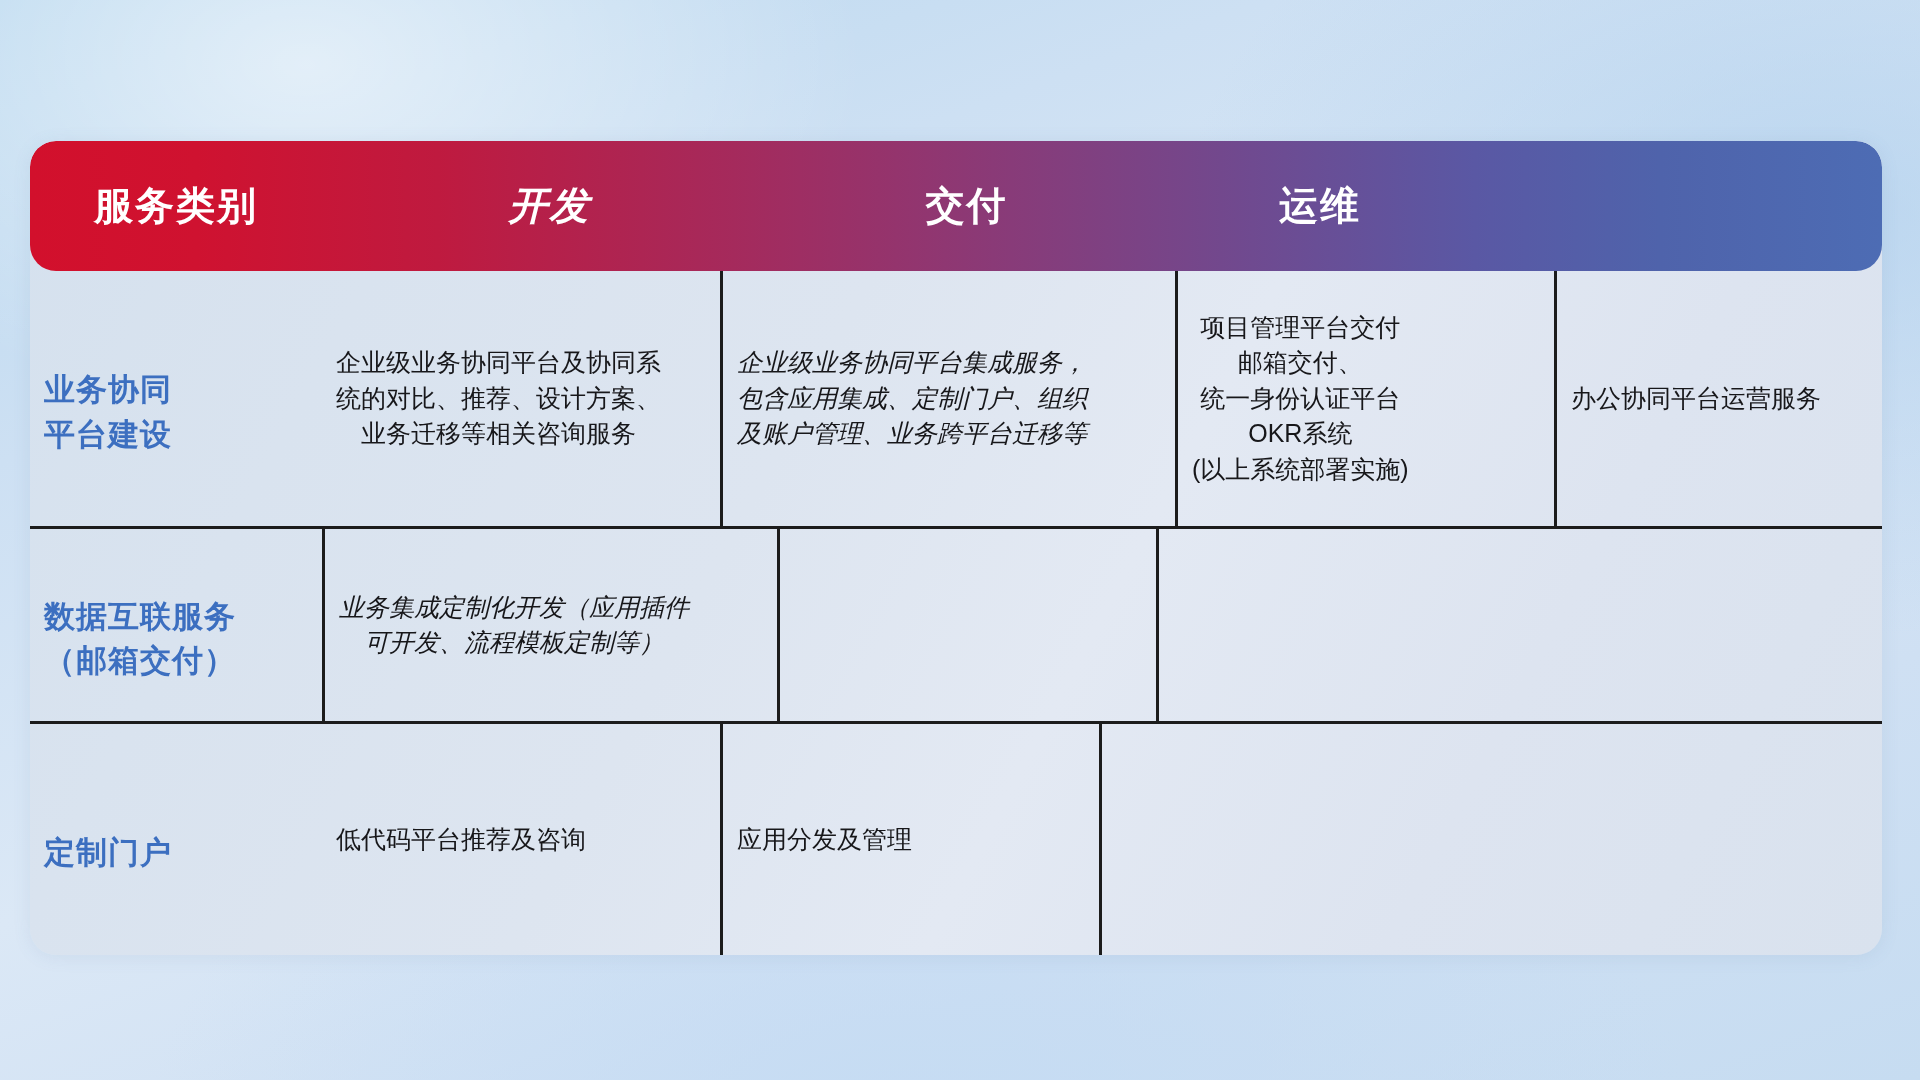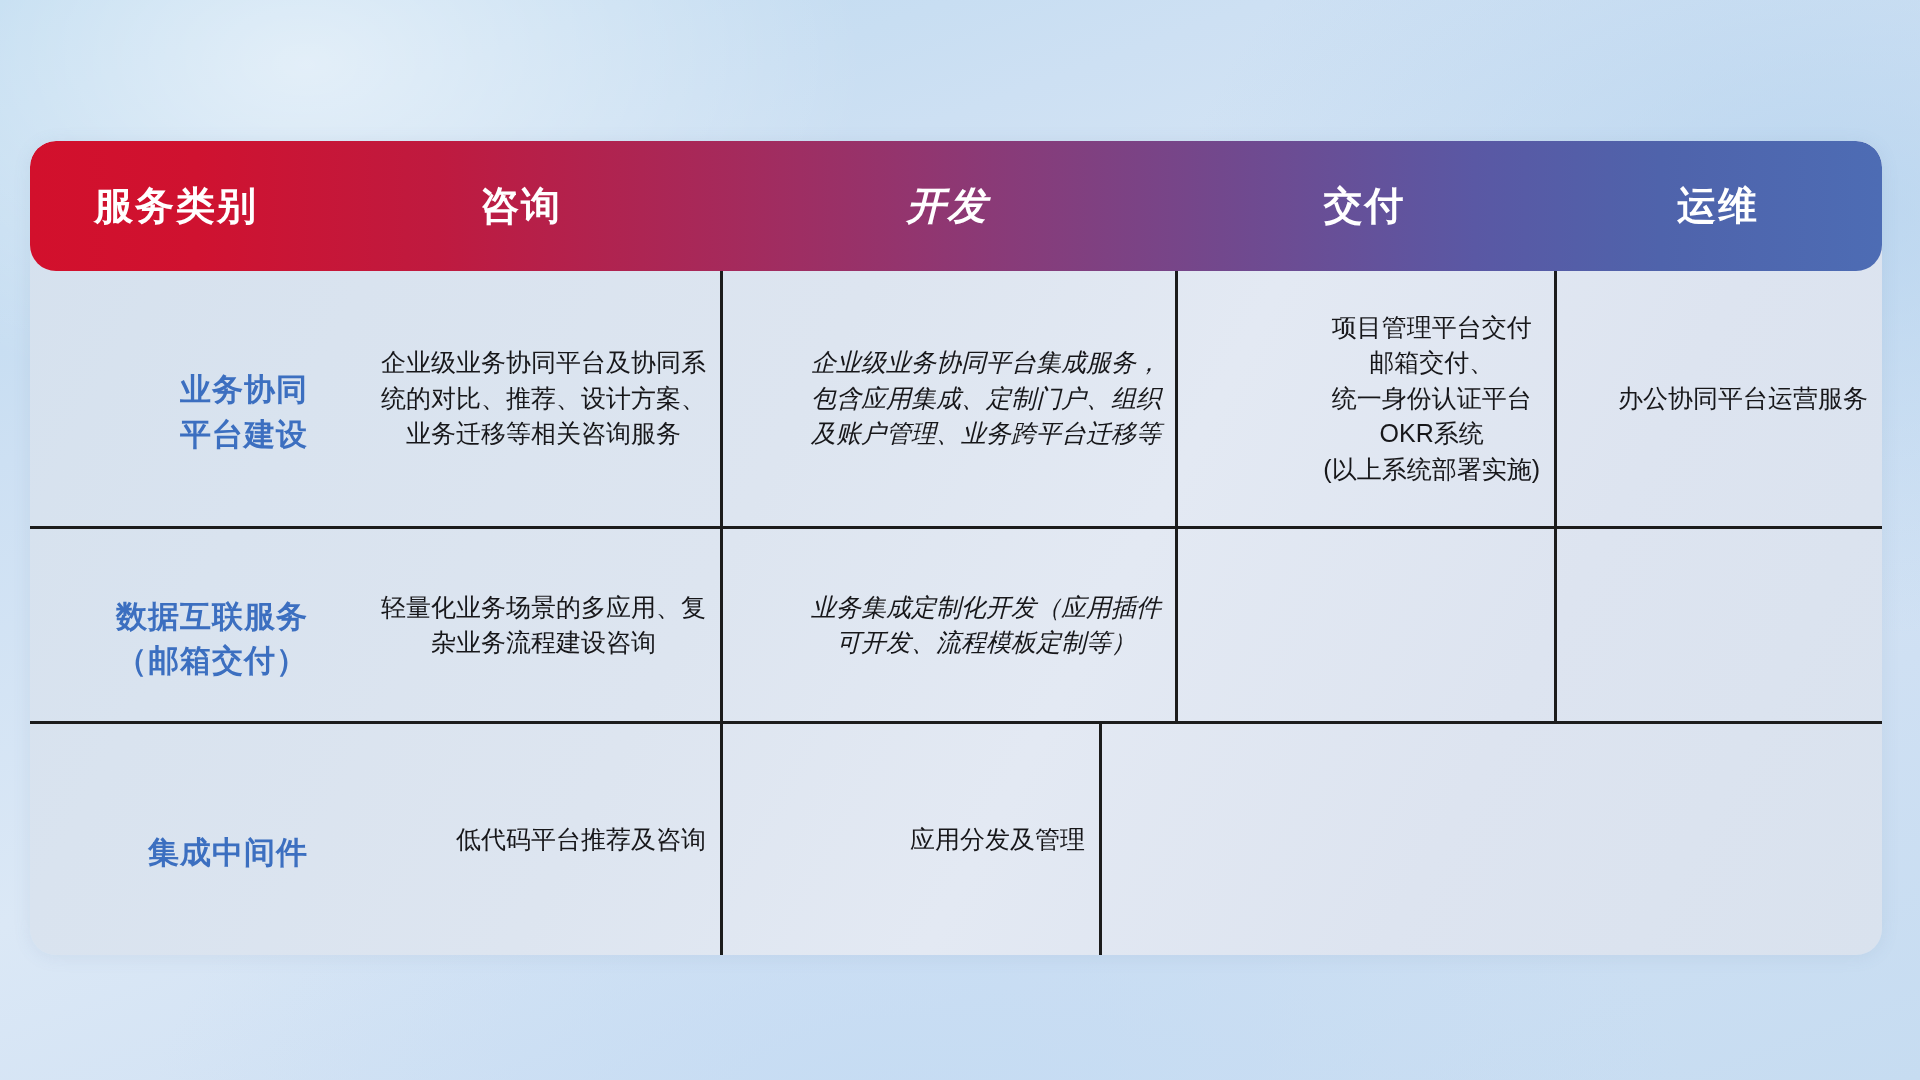--- a/index.html
+++ b/index.html
@@ -98,21 +98,21 @@
   #row-0 { height: 258px; }
   #row-1 { height: 195px; }
   #row-2 { height: 231px; }
 
   #row-0, #row-1 { border-bottom: 3px solid #1c1c1c; }
 
   .tcell {
     box-sizing: border-box;
     display: flex;
     align-items: center;
-    justify-content: flex-end;
+    justify-content: flex-start;
     padding: 6px 14px;
     text-align: center;
     color: #17171a;
     font-size: 25px;
     line-height: 1.42;
   }
   .tcell.vdiv { border-left: 3px solid #1c1c1c; }
 
   .cat-label {
     color: #3c6fc0;
@@ -127,21 +127,20 @@
 </style>
 </head>
 <body>
 
 <div id="page">
 
   <div id="table-card">
 
     <div id="header-row">
       <div class="hcell c1">服务类别</div>
-      <div class="hcell c2">咨询</div>
       <div class="hcell c3">开发</div>
       <div class="hcell c4">交付</div>
       <div class="hcell c5">运维</div>
     </div>
 
     <div id="body-grid">
 
       <div class="trow" id="row-0">
         <div class="tcell c1">
           <span class="cat-label cell-text">业务协同
@@ -167,39 +166,35 @@
         <div class="tcell c5 vdiv">
           <span class="cell-text">办公协同平台运营服务</span>
         </div>
       </div>
 
       <div class="trow" id="row-1">
         <div class="tcell c1">
           <span class="cat-label cell-text">数据互联服务
 （邮箱交付）</span>
         </div>
-        <div class="tcell c2">
-          <span class="cell-text">轻量化业务场景的多应用、复
-杂业务流程建设咨询</span>
-        </div>
         <div class="tcell c3 vdiv">
           <span class="cell-text">业务集成定制化开发（应用插件
 可开发、流程模板定制等）</span>
         </div>
         <div class="tcell c4 vdiv">
           <span class="cell-text"></span>
         </div>
         <div class="tcell c5 vdiv">
           <span class="cell-text"></span>
         </div>
       </div>
 
       <div class="trow" id="row-2">
         <div class="tcell c1">
-          <span class="cat-label cell-text">集成中间件</span>
+          <span class="cat-label cell-text">定制门户</span>
         </div>
         <div class="tcell c2">
           <span class="cell-text">低代码平台推荐及咨询</span>
         </div>
         <div class="tcell c4 vdiv">
           <span class="cell-text">应用分发及管理</span>
         </div>
         <div class="tcell c5 vdiv">
           <span class="cell-text"></span>
         </div>

